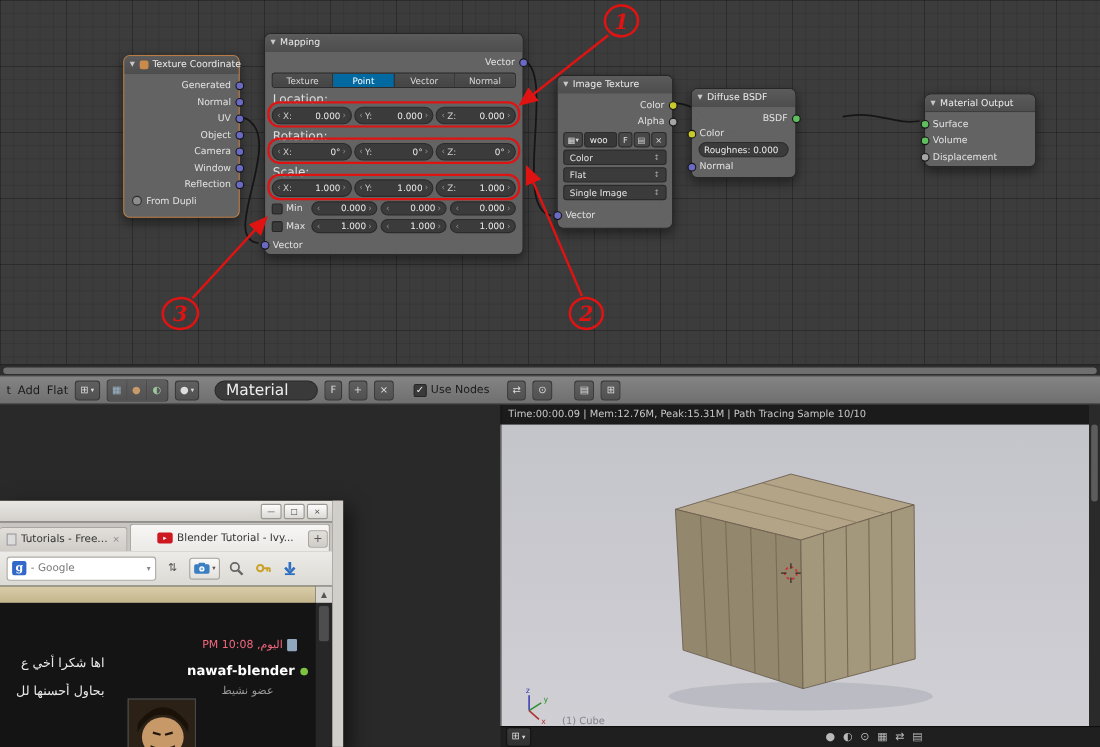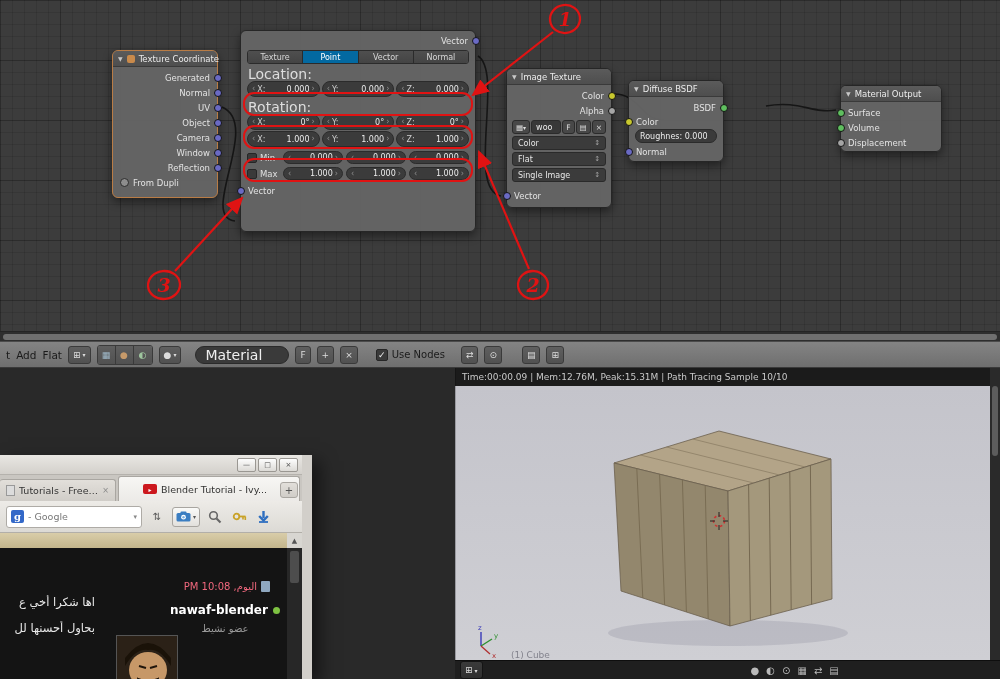--- a/index.html
+++ b/index.html
@@ -22,21 +22,21 @@
   .node.sel{border-color:#b97c45;}
   .nhead{height:16px;display:flex;align-items:center;gap:4px;padding:0 5px;
     background:linear-gradient(#5b5b5b,#4e4e4e);border-radius:5px 5px 0 0;border-bottom:1px solid #3a3a3a;
     font-size:8.5px;color:#ebebeb;white-space:nowrap;}
   .tri{font-size:6px;color:#c8c8c8;}
   .nicon{width:8px;height:8px;border-radius:2px;background:#c98a4b;flex:0 0 auto;}
   .nrow{position:relative;height:15px;display:flex;align-items:center;gap:4px;padding:0 7px;
     font-size:8.5px;color:#e2e2e2;white-space:nowrap;}
   .nrow.r{justify-content:flex-end;}
   .nrow.m3{margin-top:3px;}
-  .nlab{height:12px;margin-top:4px;padding:0 7px;font-size:14px;color:#dedede;display:flex;align-items:center;}
+  .nlab{height:12px;margin-top:4px;padding:0 7px;font-size:11px;color:#dedede;display:flex;align-items:center;}
   .fldrow{display:flex;gap:2px;margin:1px 6px 0;height:16px;}
   .fld{flex:1;display:flex;align-items:center;background:#3b3b3b;border:1px solid #2b2b2b;border-radius:8px;
     padding:0 4px;font-size:8px;color:#ececec;gap:2px;min-width:0;}
   .fld .axl{color:#cfcfcf;}
   .fld .val{margin-left:auto;overflow:hidden;}
   .arr{color:#909090;font-size:8px;line-height:1;}
   .minirow{display:flex;align-items:center;gap:3px;margin:3px 6px 0;height:15px;font-size:8.5px;color:#e0e0e0;}
   .minirow .lab{width:20px;}
   .minirow .fld{height:13px;border-radius:7px;}
   .cb{width:10px;height:10px;background:#3a3a3a;border:1px solid #262626;border-radius:2px;flex:0 0 auto;}
@@ -187,20 +187,24 @@
           <span>Reflection</span>
           <span class="sk o vec"></span>
         </div>
       <div class="nrow">
           <span class="rcb"></span>
           <span>From Dupli</span>
         </div>
     </div>
 
     <div class="node" style="left:240px;top:30px;width:236px;height:202px">
+      <div class="nhead">
+        <span class="tri">▼</span>
+        <span>Mapping</span>
+      </div>
       <div class="nrow r" style="margin-top:2px">
         <span>Vector</span>
         <span class="sk o vec"></span>
       </div>
       <div class="modes">
         <div class="mode">Texture</div>
         <div class="mode active">Point</div>
         <div class="mode">Vector</div>
         <div class="mode">Normal</div>
       </div>
@@ -239,20 +243,21 @@
             <span class="val">0°</span>
             <span class="arr">›</span>
           </div>
         <div class="fld">
             <span class="arr">‹</span>
             <span class="axl">Z:</span>
             <span class="val">0°</span>
             <span class="arr">›</span>
           </div>
       </div>
+      <div class="nlab">Scale:</div>
       <div class="fldrow">
         <div class="fld">
             <span class="arr">‹</span>
             <span class="axl">X:</span>
             <span class="val">1.000</span>
             <span class="arr">›</span>
           </div>
         <div class="fld">
             <span class="arr">‹</span>
             <span class="axl">Y:</span>

